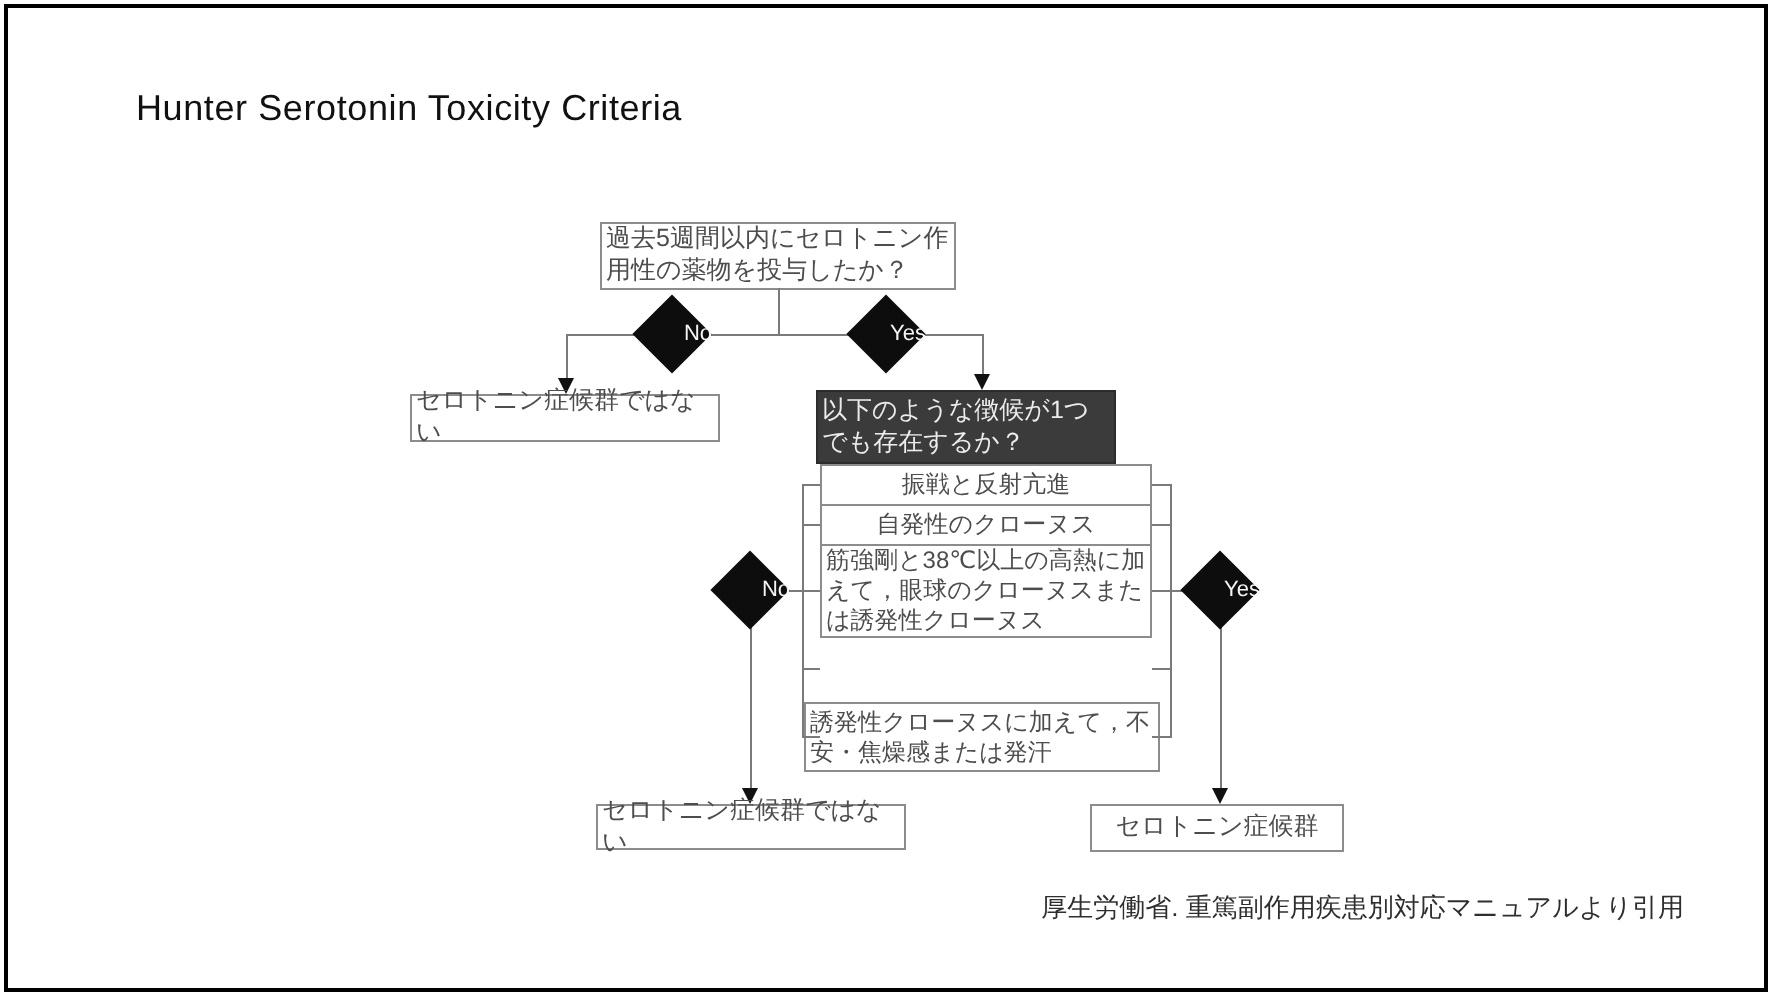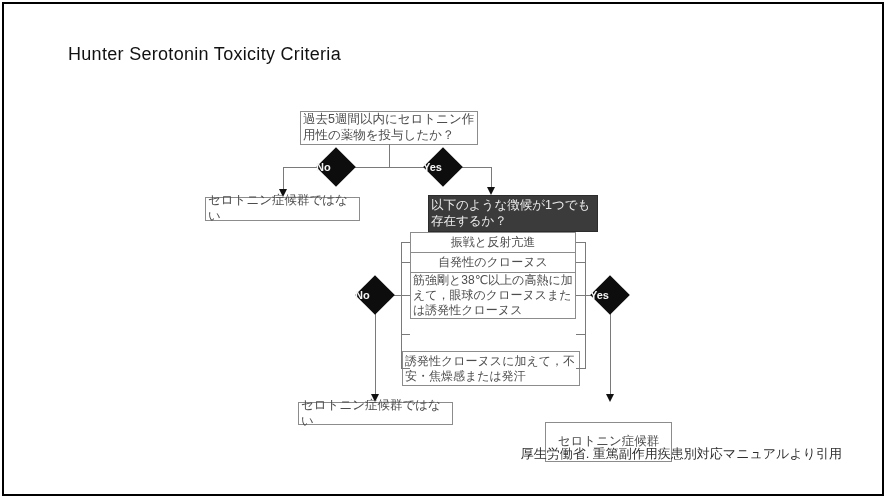--- a/index.html
+++ b/index.html
@@ -10,21 +10,21 @@
          color:#111;letter-spacing:.3px;}
   .box{position:absolute;box-sizing:border-box;border:1px solid #8c8c8c;background:#fff;
        color:#4d4d4d;display:flex;align-items:center;justify-content:center;text-align:left;
        font-size:12.5px;line-height:1.25;padding:1px 2px;}
   .sym{font-size:12px;line-height:15px;color:#4d4d4d;}
   .dark{background:#3b3b3b;border:1px solid #2c2c2c;color:#ececec;}
   .line{position:absolute;background:#7a7a7a;}
   .arrow-down{position:absolute;width:0;height:0;border-left:4px solid transparent;
               border-right:4px solid transparent;border-top:8px solid #111;}
   .diamond{position:absolute;width:40px;height:40px;display:flex;align-items:center;
-           justify-content:flex-start;font-weight:bold;}
+           justify-content:flex-end;}
   .diamond .sq{position:absolute;left:6px;top:6px;right:6px;bottom:6px;background:#0d0d0d;
                transform:rotate(45deg);}
   .diamond .lbl{position:relative;color:#f5f5f5;font-size:11px;z-index:2;}
   .citation{position:absolute;right:48px;top:445px;font-size:13px;color:#2e2e2e;}
 </style>
 </head>
 <body>
 
 <div class="page">
   <div class="frame"></div>
@@ -43,21 +43,21 @@
     <span class="sq"></span>
     <span class="lbl">No</span>
   </div>
   <div class="diamond" style="left:423px;top:147px;">
     <span class="sq"></span>
     <span class="lbl">Yes</span>
   </div>
 
   <div class="box" style="left:205px;top:197px;width:155px;height:24px;">セロトニン症候群ではない</div>
 
-  <div class="box dark" style="left:408px;top:195px;width:170px;height:37px;margin-left:20px;">以下のような徴候が1つでも存在するか？</div>
+  <div class="box dark" style="left:408px;top:195px;width:150px;height:37px;">以下のような徴候が1つでも存在するか？</div>
 
   <div class="box sym" style="left:410px;top:252px;width:166px;height:21px;">自発性のクローヌス</div>
   <div class="box sym" style="left:410px;top:232px;width:166px;height:21px;">振戦と反射亢進</div>
   <div class="box sym" style="left:410px;top:272px;width:166px;height:47px;">筋強剛と38℃以上の高熱に加えて，眼球のクローヌスまたは誘発性クローヌス</div>
   <div class="box sym" style="left:402px;top:351px;width:178px;height:35px;font-family:Liberation Serif, serif;">誘発性クローヌスに加えて，不安・焦燥感または発汗</div>
 
   <div class="line" style="left:401px;top:242px;width:1px;height:127px;"></div>
   <div class="line" style="left:401px;top:242px;width:9px;height:1px;"></div>
   <div class="line" style="left:401px;top:262px;width:9px;height:1px;"></div>
   <div class="line" style="left:401px;top:295px;width:9px;height:1px;"></div>
@@ -82,16 +82,16 @@
   <div class="diamond" style="left:355px;top:275px;">
     <span class="sq"></span>
     <span class="lbl">No</span>
   </div>
   <div class="diamond" style="left:590px;top:275px;">
     <span class="sq"></span>
     <span class="lbl">Yes</span>
   </div>
 
   <div class="box" style="left:298px;top:402px;width:155px;height:23px;">セロトニン症候群ではない</div>
-  <div class="box" style="left:545px;top:422px;width:127px;height:40px;">セロトニン症候群</div>
+  <div class="box" style="left:545px;top:402px;width:127px;height:24px;">セロトニン症候群</div>
 
   <div class="citation">厚生労働省. 重篤副作用疾患別対応マニュアルより引用</div>
 </div>
 
 </body></html>

